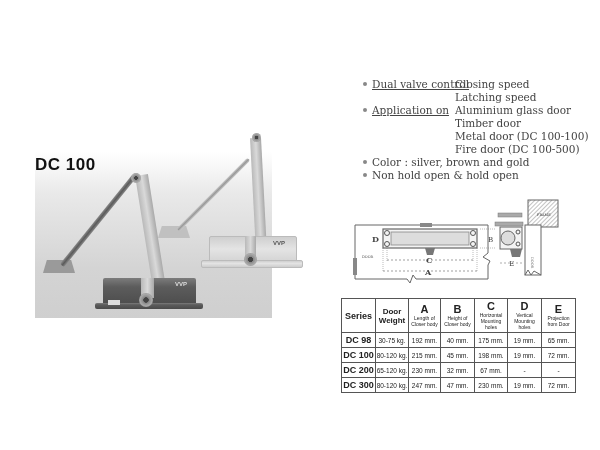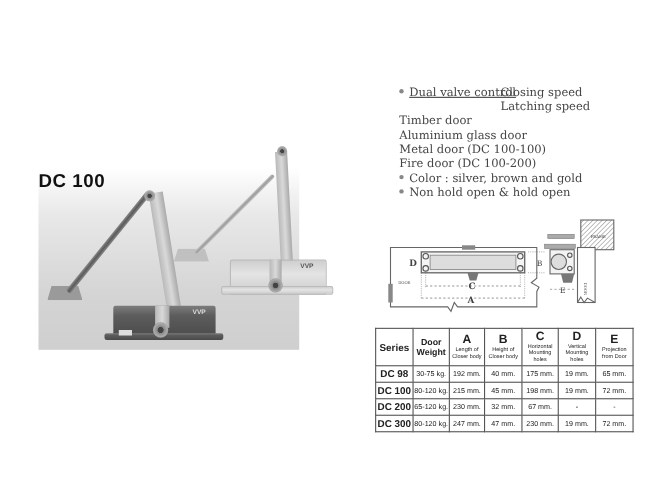--- a/index.html
+++ b/index.html
@@ -79,25 +79,26 @@
 
 <div class="features">
   <div class="feat-row">
     <div class="feat-label"><span class="bullet"></span><span>Dual valve control</span></div>
     <div class="feat-values">
       <div>Closing speed</div>
       <div>Latching speed</div>
     </div>
   </div>
   <div class="feat-row">
+    <div class="feat-label"><span class="bullet"></span><span>Application on</span></div>
     <div class="feat-values">
+      <div>Aluminium glass door</div>
       <div>Timber door</div>
-      <div>Aluminium glass door</div>
       <div>Metal door (DC 100-100)</div>
-      <div>Fire door (DC 100-200)</div>
+      <div>Fire door (DC 100-500)</div>
     </div>
   </div>
   <div class="feat-single"><span class="bullet"></span><span>Color : silver, brown and gold</span></div>
   <div class="feat-single"><span class="bullet"></span><span>Non hold open &amp; hold open</span></div>
 </div>
 
 <div class="diagram">
   <svg width="240" height="95" viewBox="0 0 240 95" xmlns="http://www.w3.org/2000/svg" font-family="DejaVu Serif, serif">
 
     <path d="M15 30 L148 30 L148 58 L143 62 L150 66 L148 70 L148 84 L76 84 L73 80 L70 88 L67 84 L15 84 Z" fill="none" stroke="#666" stroke-width="1"></path>

